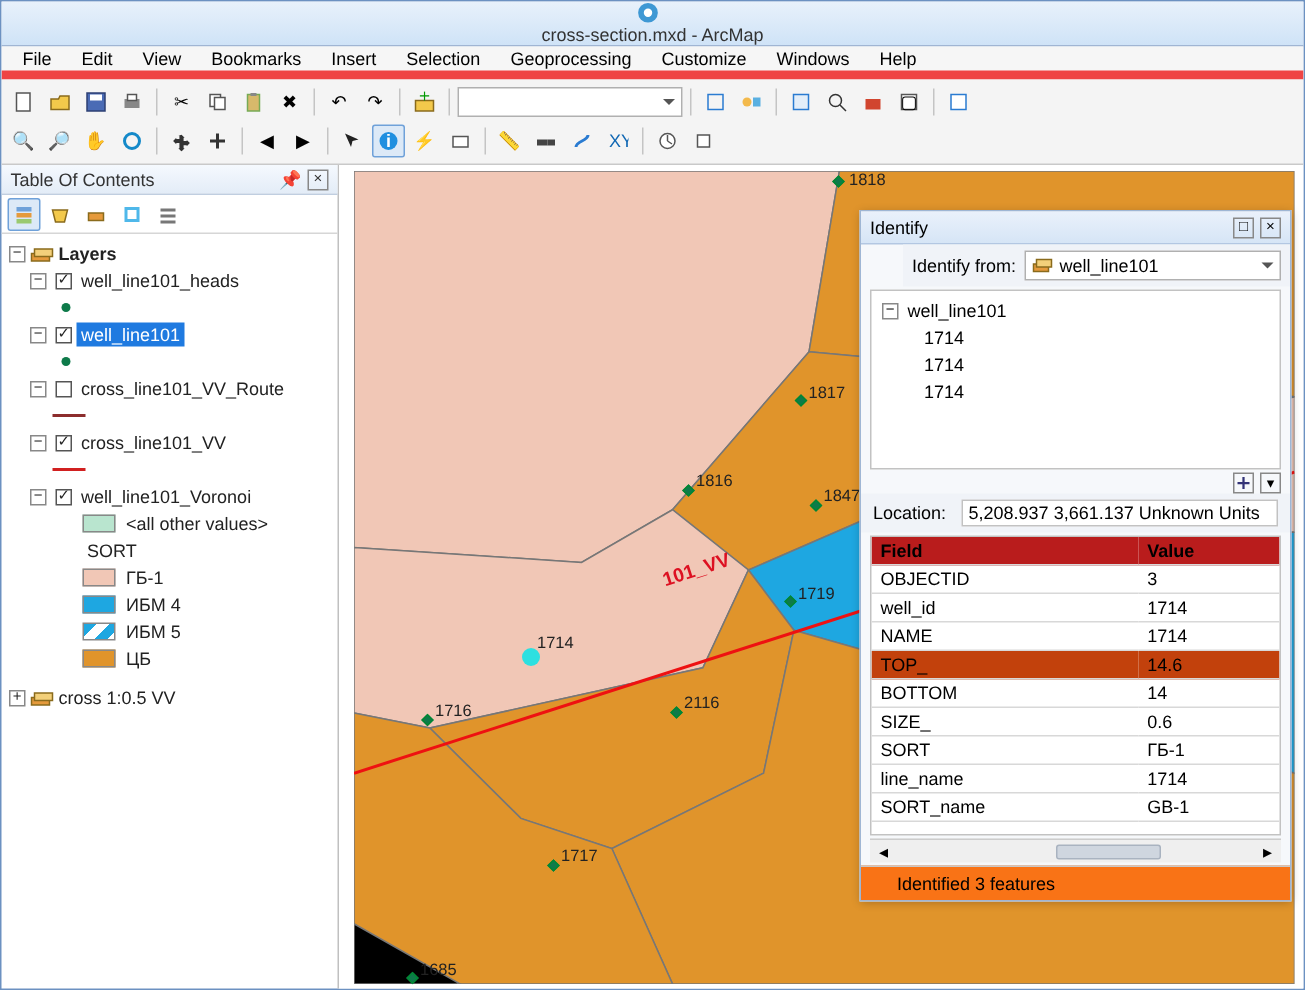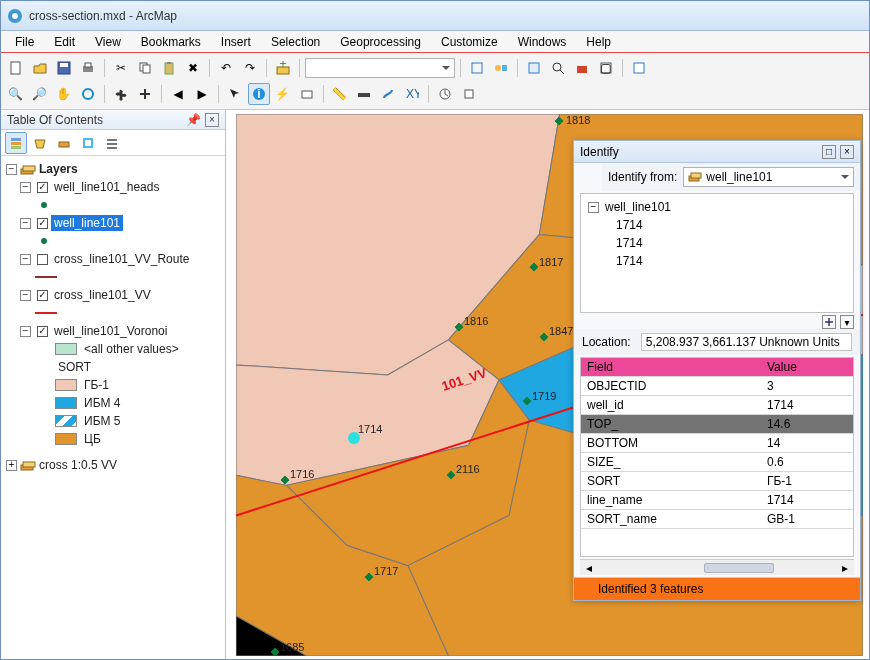--- a/index.html
+++ b/index.html
@@ -1,22 +1,22 @@
 <!DOCTYPE html>
 <html><head>
 <meta charset="utf-8">
 <style>
   * { box-sizing: border-box; font-family: "Segoe UI", Tahoma, sans-serif; font-size: 12px; }
   body { margin: 0; width: 870px; height: 660px; overflow: hidden; background: #fff; border: 1px solid #6c91c1; }
   
-  .titlebar { height: 30px; background: linear-gradient(#e8f1fb,#cfe3f7); display:flex; align-items:center; padding:0 6px; border-bottom:1px solid #a0b5d3; }
+  .titlebar { height: 30px; background: linear-gradient(#e8f1fb,#cfe3f7); display:flex; align-items:center; padding:0 6px; border-bottom:1px solid #a0b5d3;flex-direction:column; }
   .appicon { width:16px; height:16px; margin-right:6px; }
   .titletext { flex:1; color:#333; }
   
-  .menubar { height:22px; background:#f6f6f6; display:flex; align-items:center; padding:0 6px; gap:4px; border-bottom:1px solid #ef4444;}
+  .menubar { height:22px; background:#f6f6f6; display:flex; align-items:center; padding:0 6px; gap:4px; border-bottom:6px solid #ef4444;}
   .menubar span { padding:2px 8px; cursor:default; }
   
   .toolbars { background:#f4f4f4; border-bottom:1px solid #c9c9c9; padding:2px 4px; }
   .toolrow { display:flex; align-items:center; gap:2px; height:26px;}
   .tbtn { width:22px; height:22px; display:flex; align-items:center; justify-content:center; border:1px solid transparent; border-radius:2px;}
   .tsep{ width:1px; height:18px; background:#c4c4c4; margin:0 3px;}
   .combo { height:20px; border:1px solid #b0b0b0; background:#fff; display:flex; align-items:center; padding:0 14px 0 4px; position:relative; min-width:130px;}
   .combo::after{content:""; position:absolute; right:4px; top:7px; border:4px solid transparent; border-top-color:#555;}
   
   .main { display:flex; height:calc(660px - 30px - 22px - 56px - 2px);}
@@ -45,21 +45,21 @@
   .identify{ position:absolute; right:8px; top:30px; width:288px; background:#f6f8fb; border:1px solid #9fb6d4; box-shadow:0 1px 6px rgba(0,0,0,.25);}
   .id-title{ height:22px; background:linear-gradient(#eaf1fb,#d6e5f6); border-bottom:1px solid #b3c7e2; display:flex; align-items:center; padding:0 6px;}
   .id-title .t{ flex:1;}
   .id-row{ display:flex; align-items:center; padding:4px 6px; gap:6px; background:#f0f3f8;margin-left:28px;}
   .id-row .combo{ flex:1; min-width:0; }
   .id-tree{ background:#fff; border:1px solid #c2c2c2; margin:2px 6px; height:120px; padding:4px; overflow:auto; font-size:12px;}
   .id-loc{ display:flex; padding:4px 8px; gap:10px; align-items:center; background:#f0f3f8;}
   .id-table{ background:#fff; border:1px solid #c2c2c2; margin:2px 6px; height:200px; overflow:auto;}
   .id-table table{ border-collapse:collapse; width:100%;}
   .id-table th, .id-table td{ border-bottom:1px solid #d8d8d8; padding:2px 6px; text-align:left; font-size:12px; font-weight:normal;}
-  .id-table th{ background:#ec4899;}
+  .id-table th{ background:#b91c1c;font-weight:bold;}
   .id-status{ padding:4px 24px; border-top:1px solid #c8c8c8; background:#f97316;}
   .scrollbar-h{ height:16px; background:#efefef; border-top:1px solid #ccc; display:flex; align-items:center; padding:0 2px; margin:0 6px 2px 6px;}
   .scrollbar-h .thumb{ height:10px; width:70px; background:#cfd6df; border:1px solid #a9b3c0; border-radius:2px; margin-left:40%;}
   .closebox{ width:14px; height:14px; border:1px solid #888; display:inline-flex; align-items:center; justify-content:center; margin-left:4px; font-size:10px;}
   .hatch{ background: repeating-linear-gradient(135deg,#1ea7e1 0 6px,#fff 6px 12px);}
 </style>
 </head>
 <body>
 
 <div class="titlebar">
@@ -480,21 +480,25 @@
                 <th>Value</th>
               </tr>
           <tr>
                 <td>OBJECTID</td>
                 <td>3</td>
               </tr>
           <tr>
                 <td>well_id</td>
                 <td>1714</td>
               </tr>
-          <tr style="background:#737373">
+          <tr>
+                <td>NAME</td>
+                <td>1714</td>
+              </tr>
+          <tr style="background:#c2410c">
                 <td>TOP_</td>
                 <td>14.6</td>
               </tr>
           <tr>
                 <td>BOTTOM</td>
                 <td>14</td>
               </tr>
           <tr>
                 <td>SIZE_</td>
                 <td>0.6</td>

